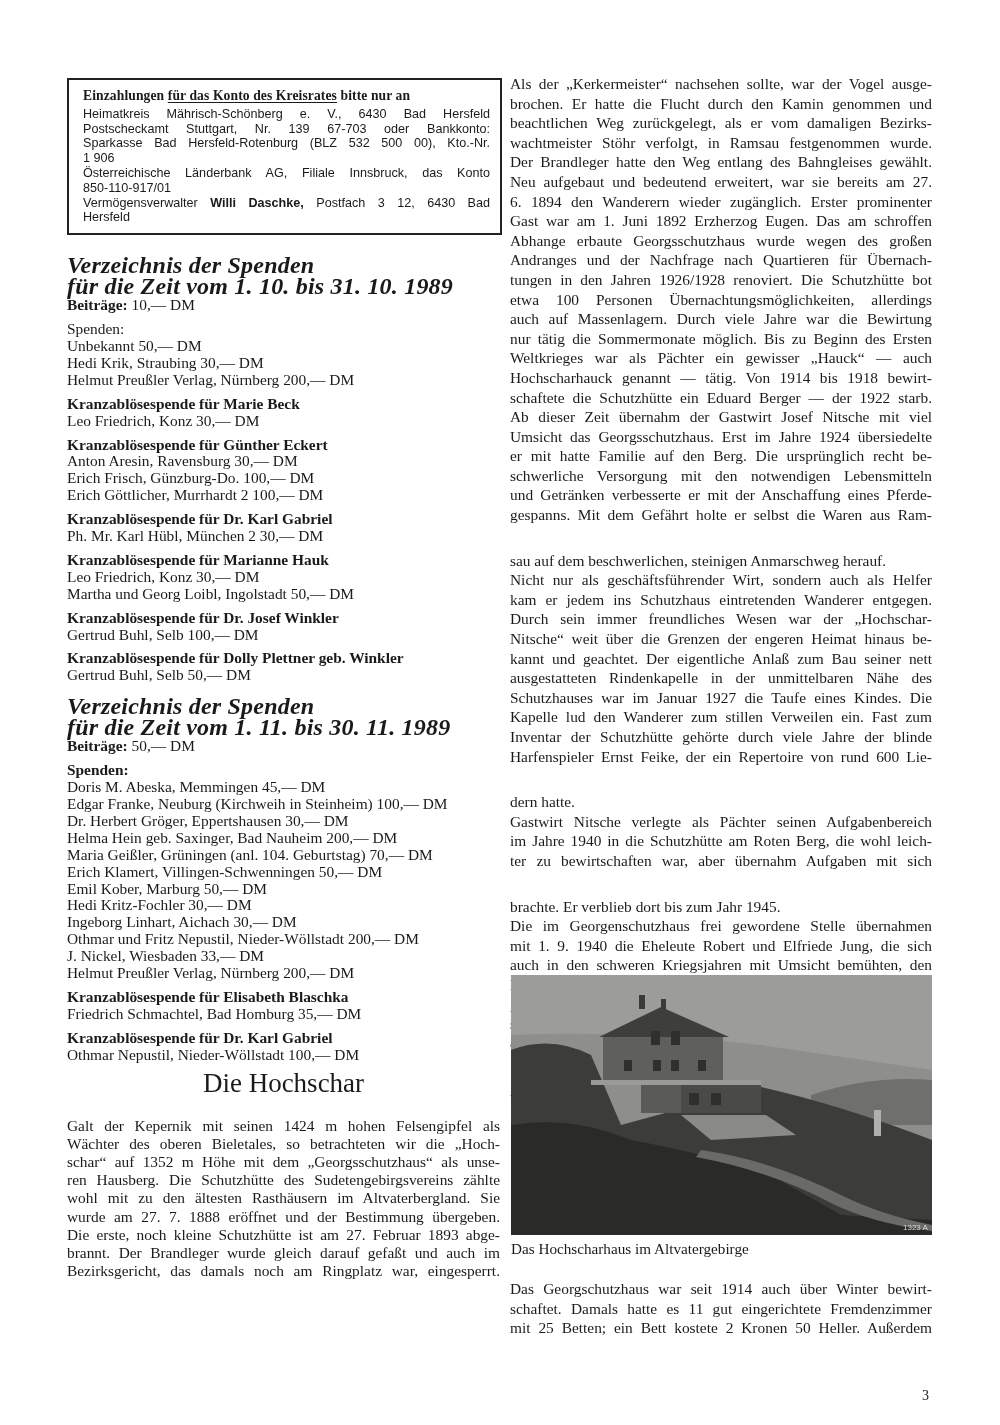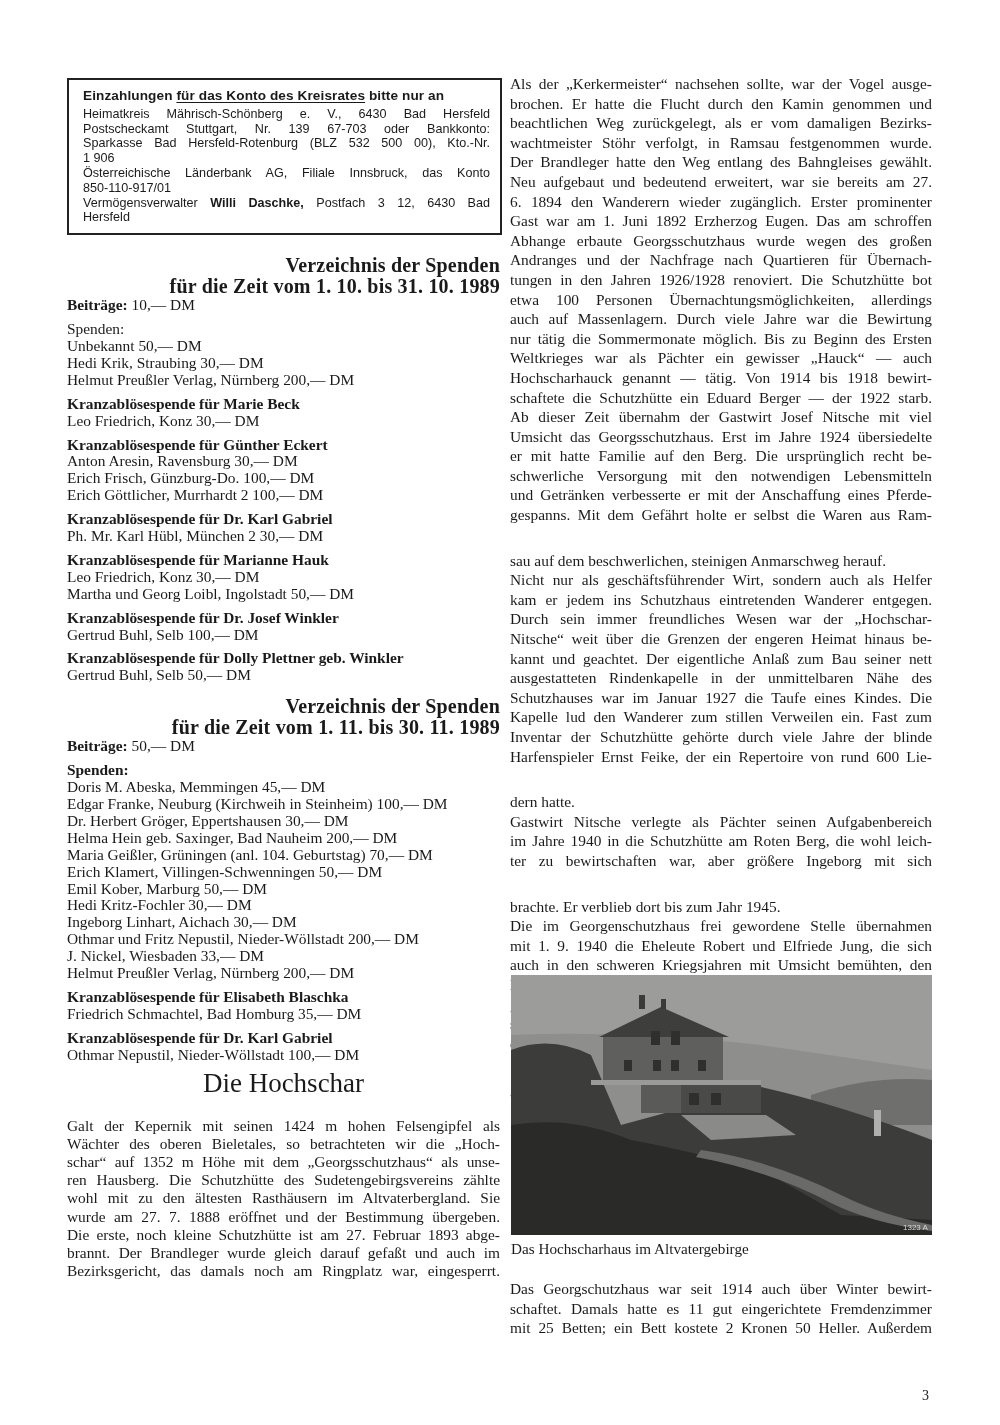--- a/index.html
+++ b/index.html
@@ -7,28 +7,29 @@
     width: 1000px; height: 1425px; background: #ffffff; position: relative;
     font-family: "Liberation Serif", "DejaVu Serif", serif; color: #1a1a1a; overflow: hidden;
   }
   .col-left { position: absolute; left: 67px; top: 78px; width: 433px; }
   .col-right { position: absolute; left: 510px; top: 74px; width: 422px; }
 
   .account-box {
     border: 2px solid #222; padding: 9px 10px 8px 14px; width: 407px;
     font-family: "Liberation Sans", "DejaVu Sans", sans-serif; font-size: 12.6px; line-height: 14.8px;
   }
-  .account-box .box-title { font-weight: bold; font-size: 13.6px; margin-bottom: 3px; letter-spacing: 0.1px; }
+  .account-box .box-title { font-weight: bold; font-size: 13.6px; margin-bottom: 3px; letter-spacing: 0.1px; font-family: Liberation Serif, serif; }
   .account-box .box-title u { text-decoration: underline; text-underline-offset: 2px; }
   .account-box .line { white-space: nowrap; display: block; }
   .account-box .just { text-align: justify; text-align-last: justify; }
 
   .section-head {
-    text-align: right; font-weight: bold; font-size: 20px; line-height: 21px;
+    text-align: left; font-weight: bold; font-size: 24px; line-height: 21px;
     letter-spacing: 0.2px;
+    font-style: italic;
   }
   .sh1 { margin-top: 20px; }
   .sh2 { margin-top: 12px; }
   .p { font-size: 15.4px; line-height: 16.9px; white-space: nowrap; }
   .b { font-weight: bold; }
   .gap { height: 7px; }
 
   .main-title { text-align: center; font-weight: normal; font-size: 27px; line-height: 30px; margin-top: 4px; margin-bottom: 19px; }
 
   .just-line { display: block; text-align: justify; text-align-last: justify; font-size: 15.4px; line-height: 19.6px; white-space: nowrap; font-family: Liberation Serif, serif; }
@@ -172,21 +173,21 @@
     <span class="just-line">ausgestatteten Rindenkapelle in der unmittelbaren Nähe des</span>
     <span class="just-line">Schutzhauses war im Januar 1927 die Taufe eines Kindes. Die</span>
     <span class="just-line">Kapelle lud den Wanderer zum stillen Verweilen ein. Fast zum</span>
     <span class="just-line">Inventar der Schutzhütte gehörte durch viele Jahre der blinde</span>
     <span class="just-line">Harfenspieler Ernst Feike, der ein Repertoire von rund 600 Lie-</span>
     <span class="last-line">dern hatte.</span>
   </div>
   <div>
     <span class="just-line">Gastwirt Nitsche verlegte als Pächter seinen Aufgabenbereich</span>
     <span class="just-line">im Jahre 1940 in die Schutzhütte am Roten Berg, die wohl leich-</span>
-    <span class="just-line">ter zu bewirtschaften war, aber größere Ingeborg mit sich</span>
+    <span class="just-line">ter zu bewirtschaften war, aber übernahm Aufgaben mit sich</span>
     <span class="last-line">brachte. Er verblieb dort bis zum Jahr 1945.</span>
   </div>
   <div>
     <span class="just-line">Die im Georgenschutzhaus frei gewordene Stelle übernahmen</span>
     <span class="just-line">mit 1. 9. 1940 die Eheleute Robert und Elfriede Jung, die sich</span>
     <span class="just-line">auch in den schweren Kriegsjahren mit Umsicht bemühten, den</span>
     <span class="just-line">Betrieb aufrecht zu erhalten. Ab 1942 war das Hochscharhaus</span>
     <span class="just-line">ganz von der Wehrmacht belegt — bis Mai 1945. Nach dem Zu-</span>
     <span class="just-line">sammenbruch gab es jedoch keine andere Möglichkeit mehr, als</span>
     <span class="just-line">die liebgewordene Schutzhütte des „SGV“ am Hausberg aufzu-</span>

